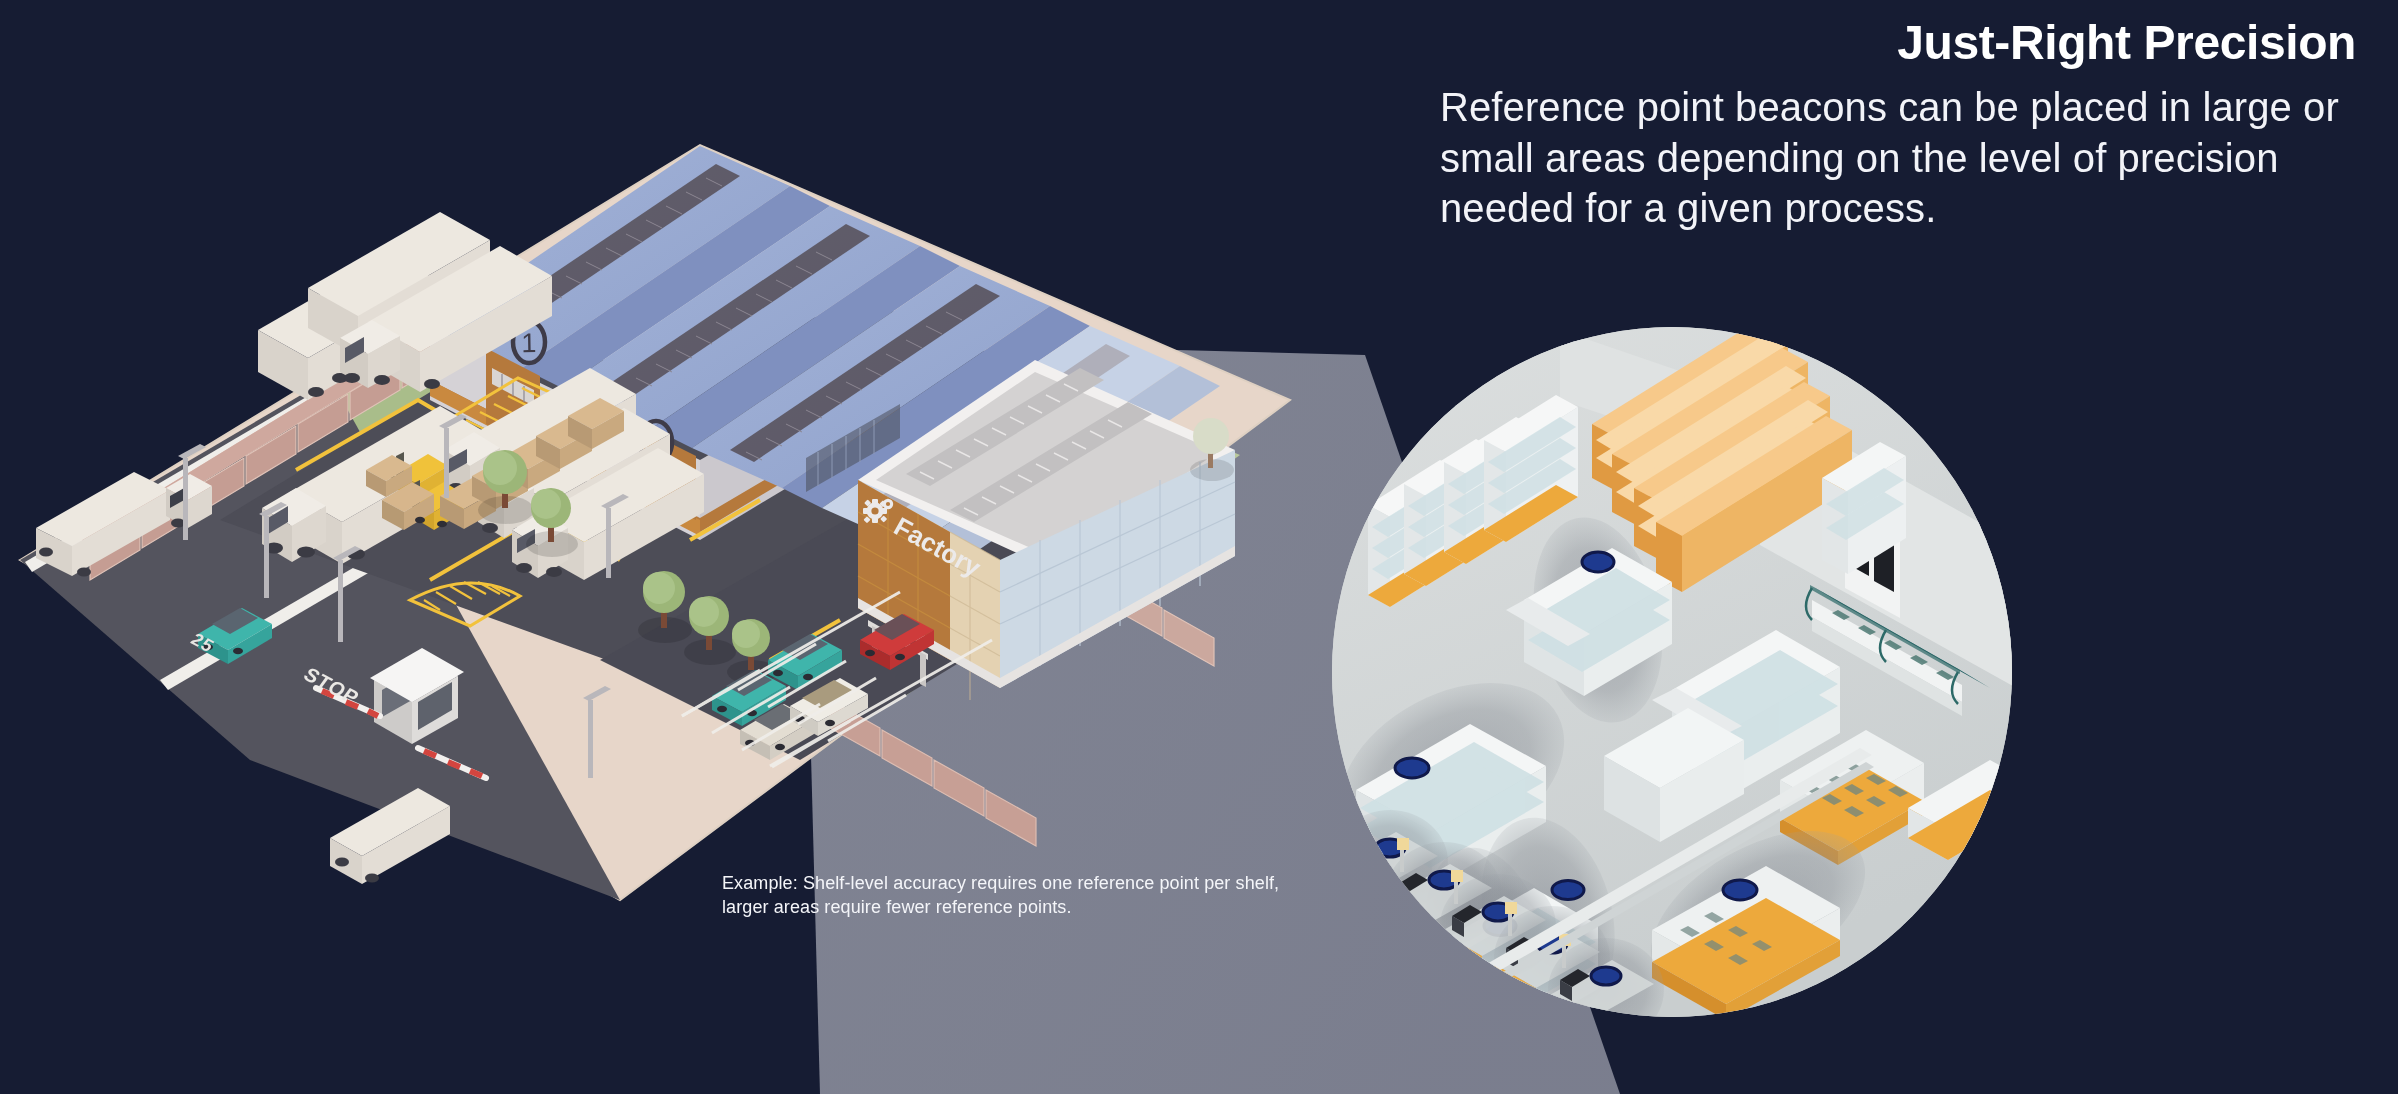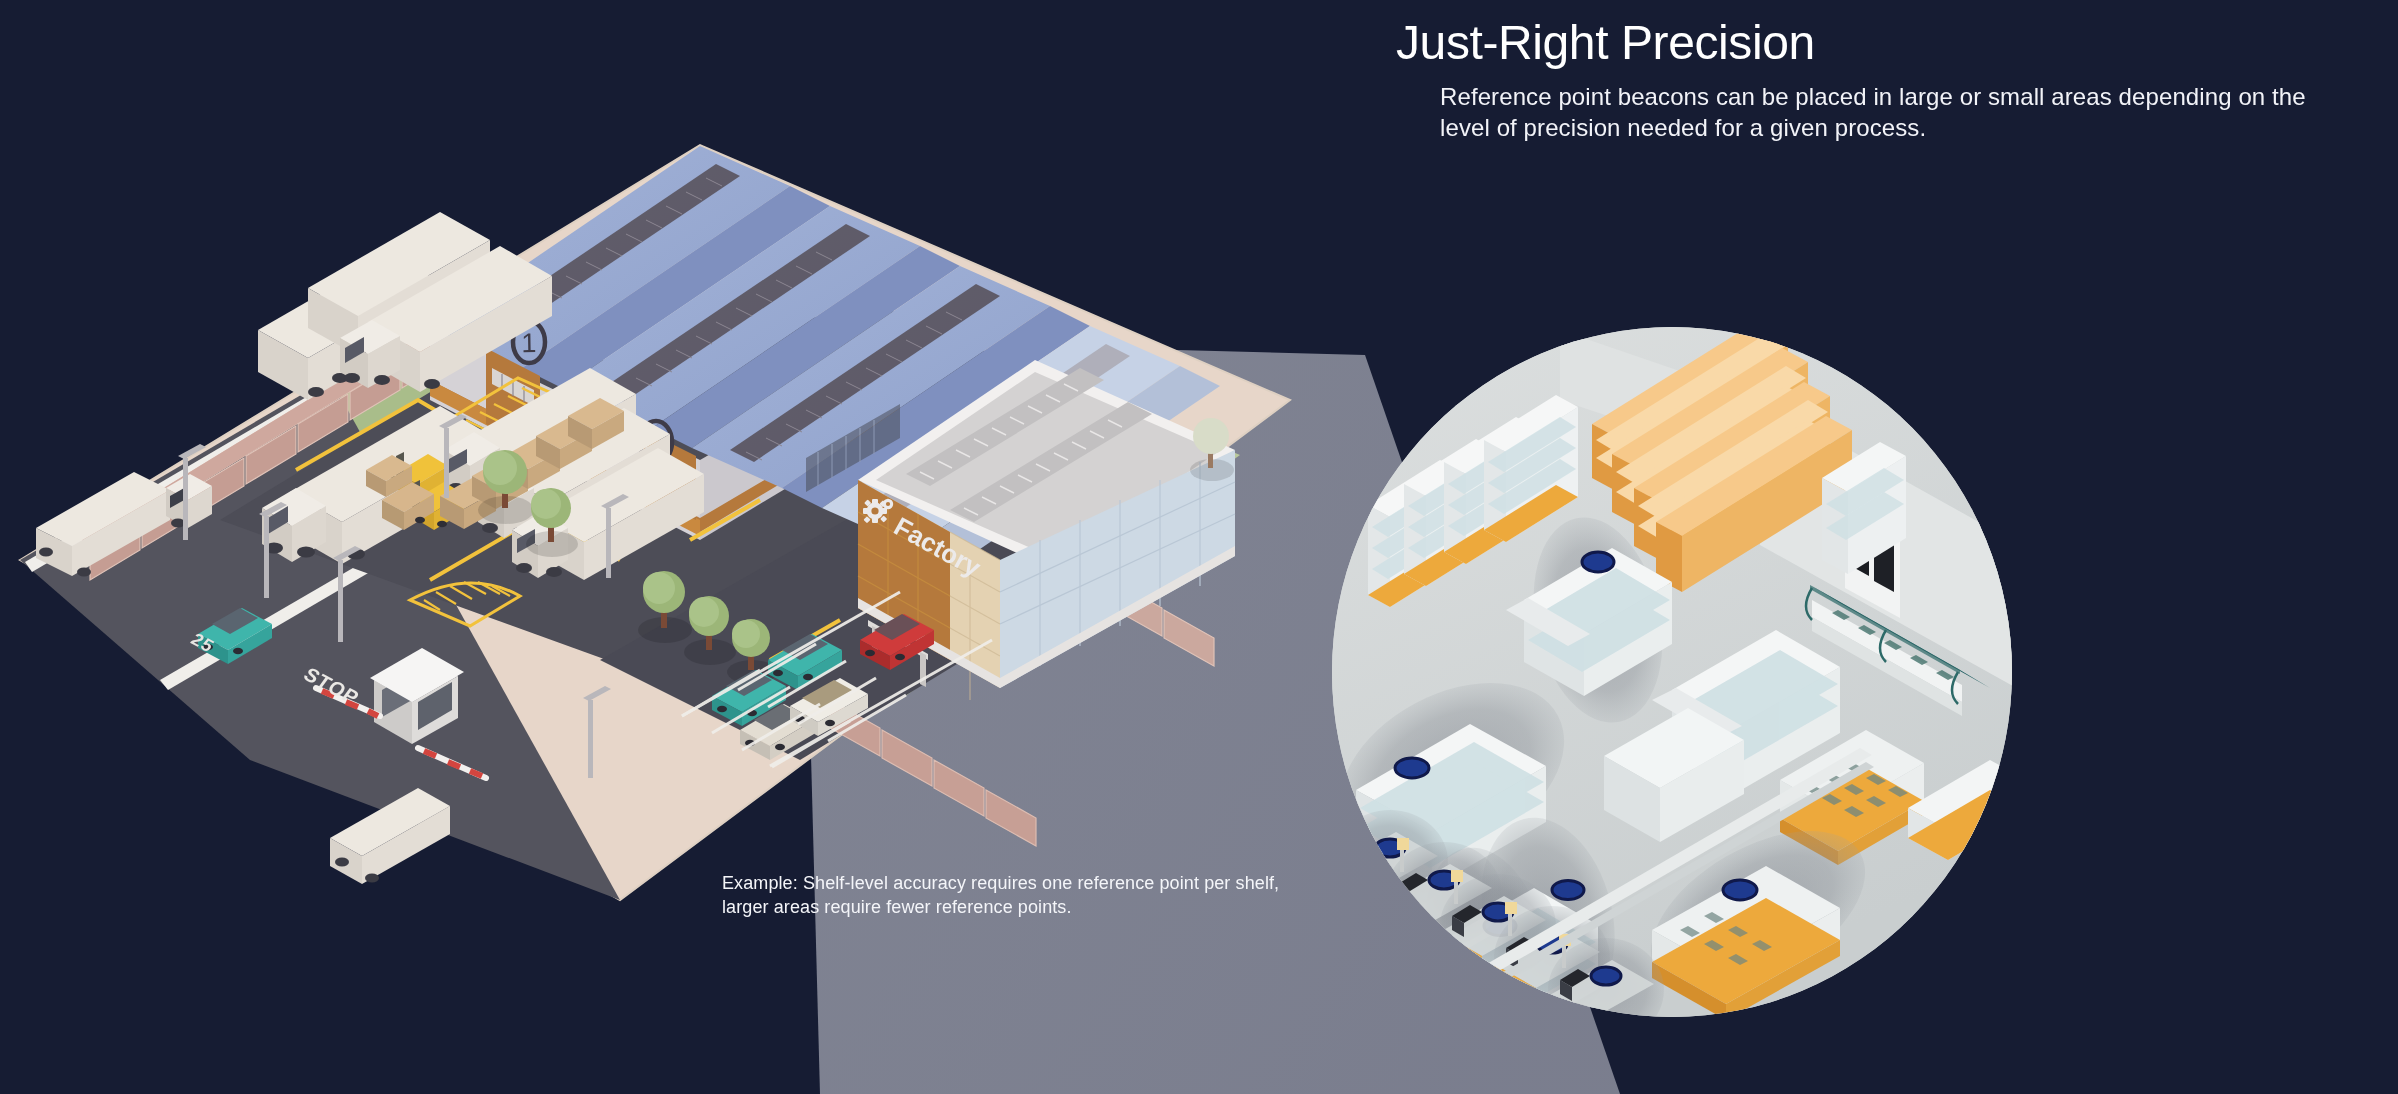--- a/index.html
+++ b/index.html
@@ -7,26 +7,26 @@
   body {
     width:2398px; height:1094px; position:relative; overflow:hidden;
     font-family:"Liberation Sans", sans-serif;
     -webkit-font-smoothing:antialiased;
   }
   #stage { position:absolute; inset:0; background:#161c33; }
 
   
   #text-panel { position:absolute; left:1396px; top:18px; width:960px; }
   #page-title {
-    font-size:48px; font-weight:400; color:#ffffff;
-    letter-spacing:-0.4px; line-height:1.05; white-space:nowrap;
+    font-size:48px; font-weight:700; color:#ffffff;
+    letter-spacing:-0.4px; line-height:1.05; white-space:nowrap;text-align:right;
   }
   #page-body {
     margin-left:44px; margin-top:14px;
-    font-size:24px; font-weight:300; color:#f2f3f8;
+    font-size:40px; font-weight:300; color:#f2f3f8;
     line-height:1.26; letter-spacing:.1px; max-width:900px;
   }
   #caption {
     position:absolute; left:722px; top:872px; width:580px;
     font-size:18px; font-weight:400; color:#f4f5f9;
     line-height:1.33; letter-spacing:.1px;
   }
 
   
   #scene { position:absolute; left:0; top:0; width:2398px; height:1094px; }

